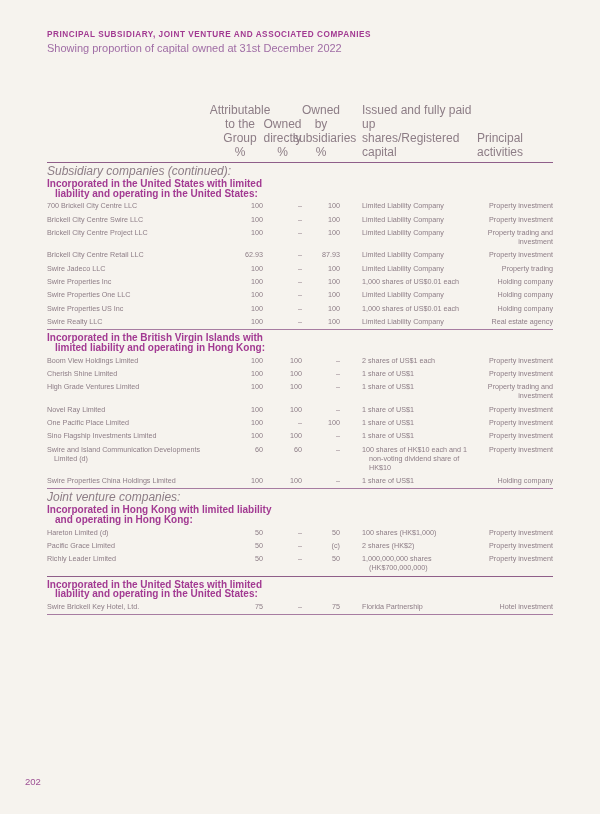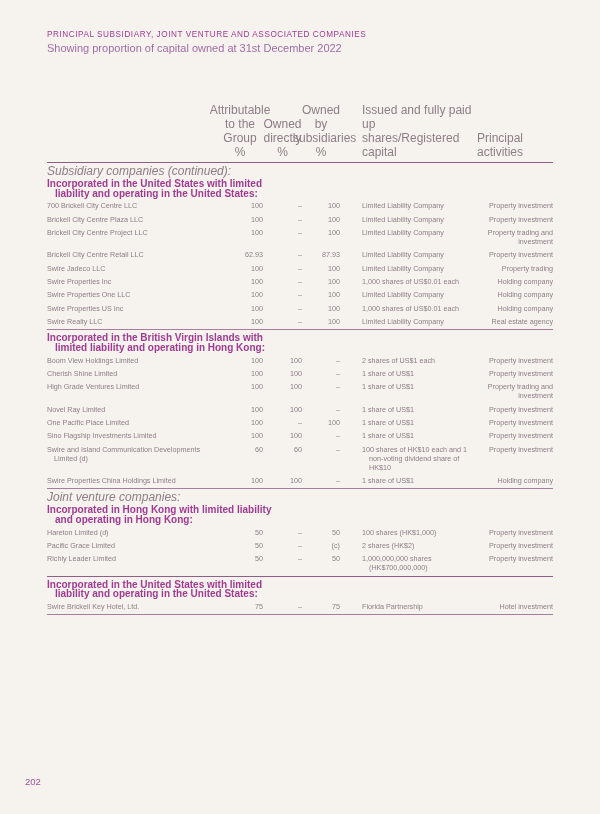--- a/index.html
+++ b/index.html
@@ -13,21 +13,21 @@
   body{background:#e9e6e1;font-family:"Liberation Sans","DejaVu Sans",sans-serif;}
   .page{
     position:relative;
     width:600px;height:814px;
     background:var(--bg);
     overflow:hidden;
   }
   .content{position:absolute;left:47px;top:30px;width:506px;}
   .title{
     color:var(--accent);
-    font-weight:normal;
+    font-weight:bold;
     font-size:8.2px;
     letter-spacing:.55px;
     line-height:10px;
   }
   .subtitle{
     color:#a06da5;
     font-size:11px;
     line-height:9px;
     margin-top:4px;
   }
@@ -130,21 +130,21 @@
             <div class="cell c-num">100</div>
             <div class="cell c-shares">
               <div class="hang">Limited Liability Company</div>
             </div>
             <div class="cell c-act">
               <div class="hang">Property investment</div>
             </div>
           </div>
           <div class="trow">
             <div class="cell c-name">
-              <div class="hang">Brickell City Centre Plaza LLC</div>
+              <div class="hang">Brickell City Centre Swire LLC</div>
             </div>
             <div class="cell c-num">100</div>
             <div class="cell c-num">–</div>
             <div class="cell c-num">100</div>
             <div class="cell c-shares">
               <div class="hang">Limited Liability Company</div>
             </div>
             <div class="cell c-act">
               <div class="hang">Property investment</div>
             </div>

